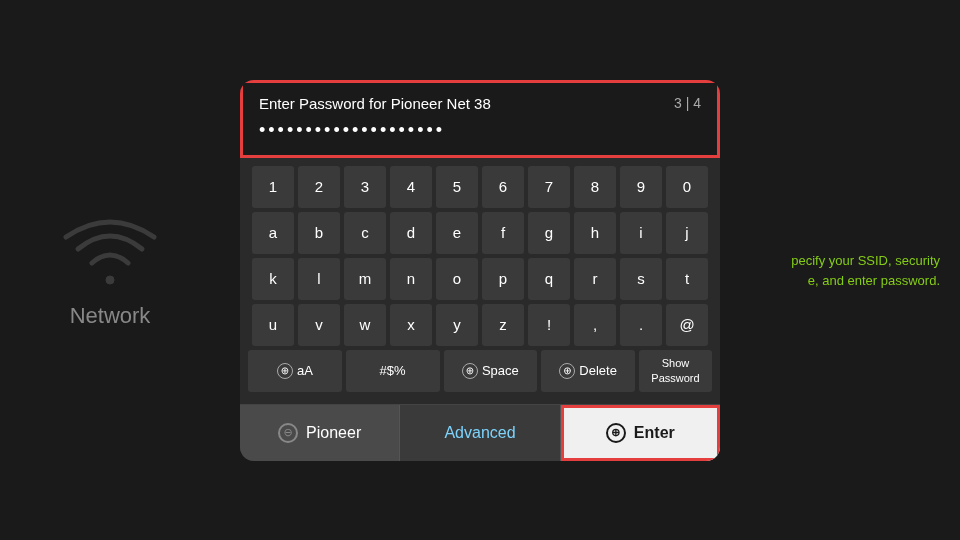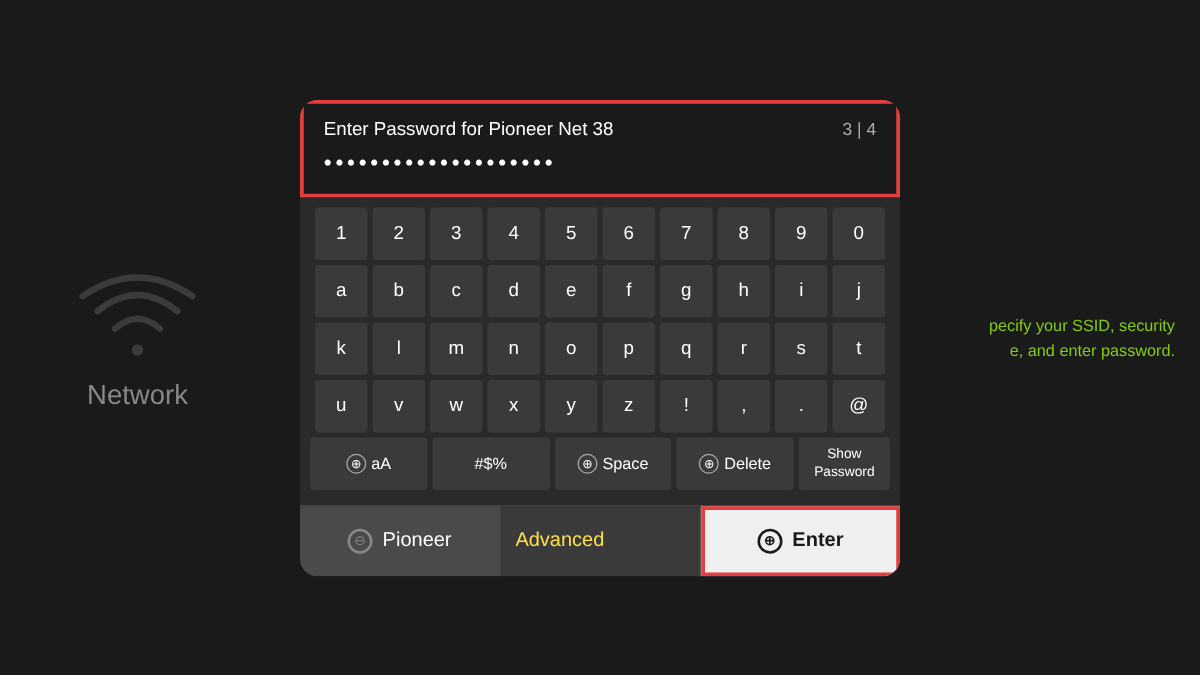--- a/index.html
+++ b/index.html
@@ -175,29 +175,30 @@
       display: flex;
       align-items: center;
       justify-content: center;
       gap: 8px;
       font-family: inherit;
     }
 
     .btn-advanced {
       flex: 1;
       background: #3a3a3a;
-      color: #fde047;
+      color: #7dd3fc;
       border: none;
       border-left: 1px solid #555;
       border-right: 1px solid #555;
       padding: 18px 12px;
       font-size: 16px;
       cursor: pointer;
       display: flex;
       align-items: center;
+      justify-content: center;
       font-family: inherit;
     }
 
     .btn-next {
       flex: 1;
       background: #f0f0f0;
       color: #1a1a1a;
       border: none;
       padding: 18px 12px;
       font-size: 16px;

